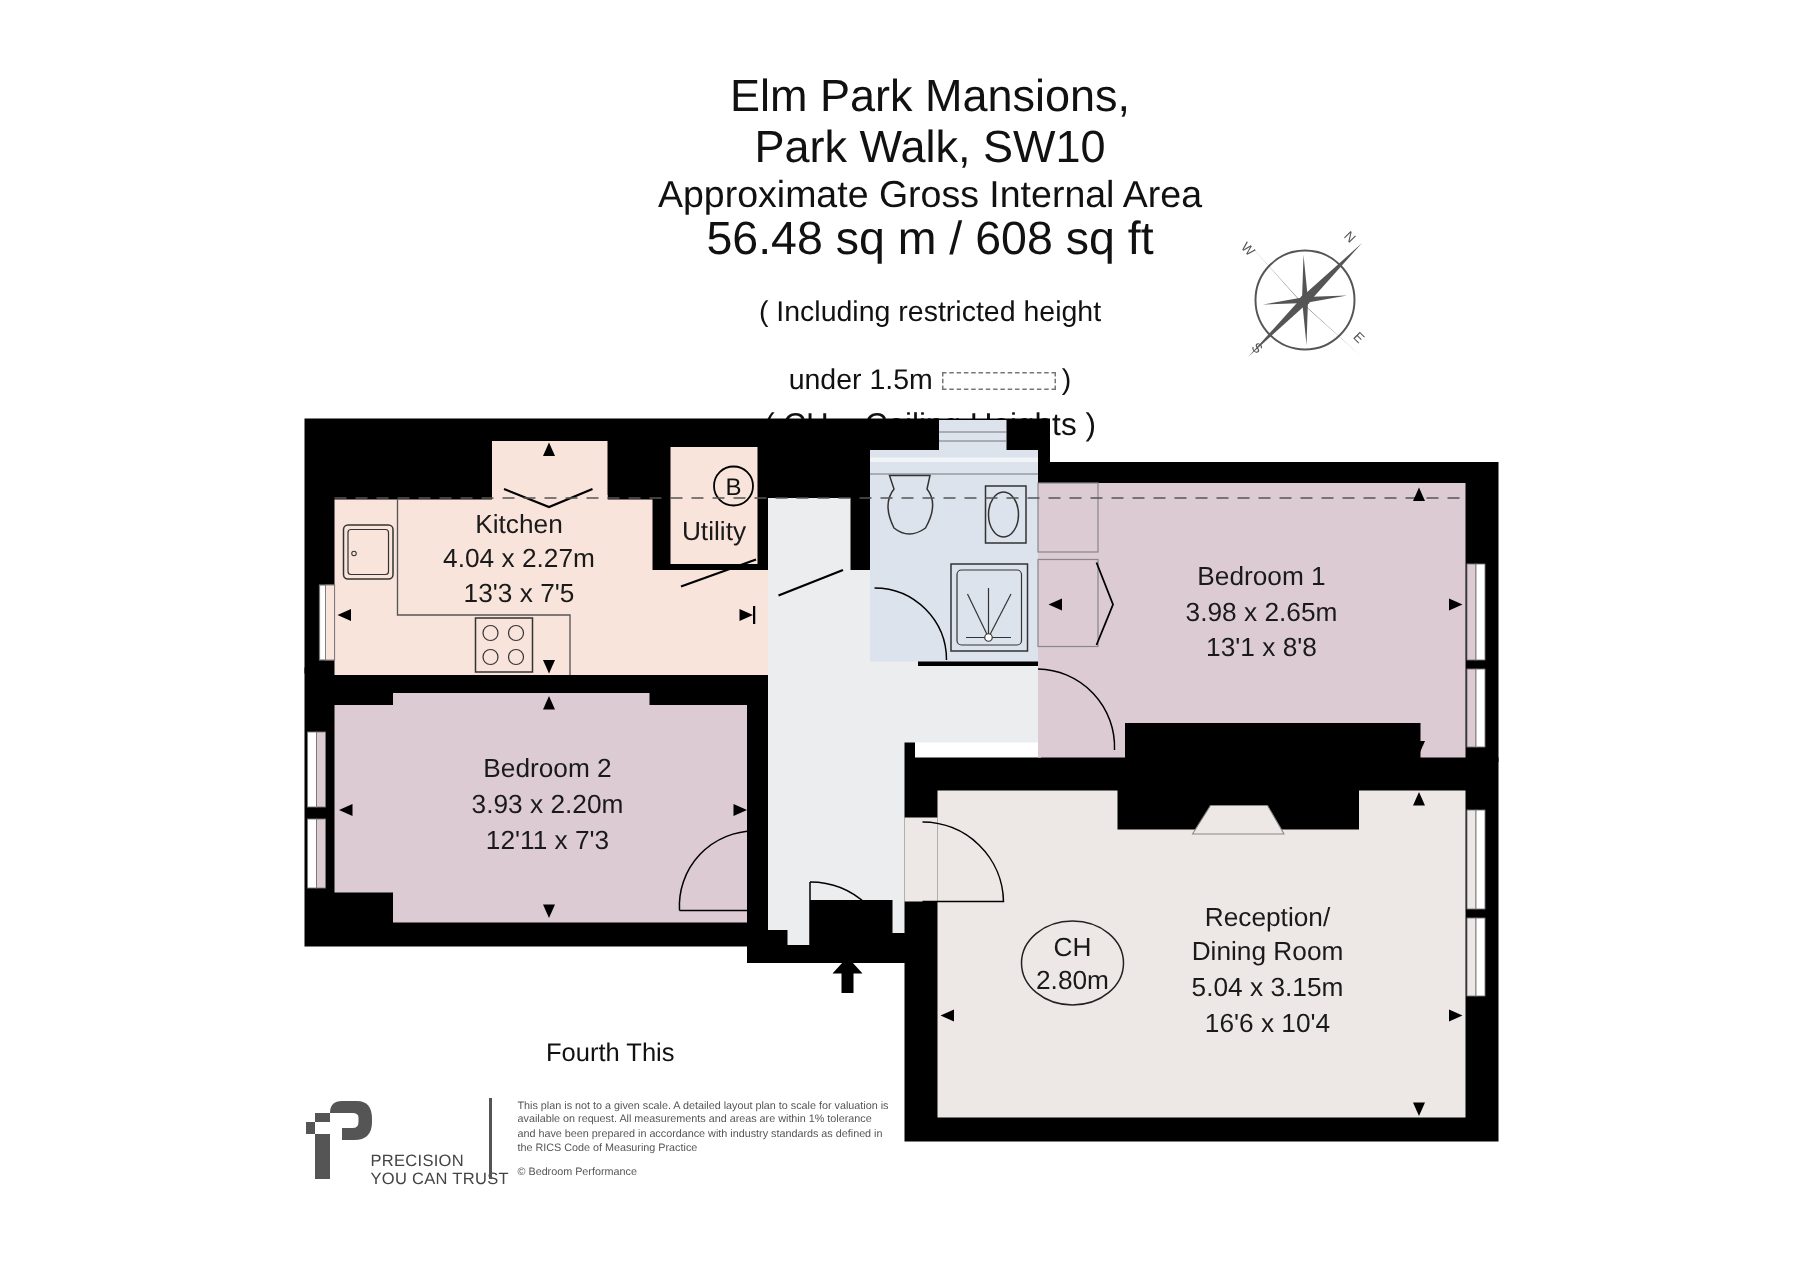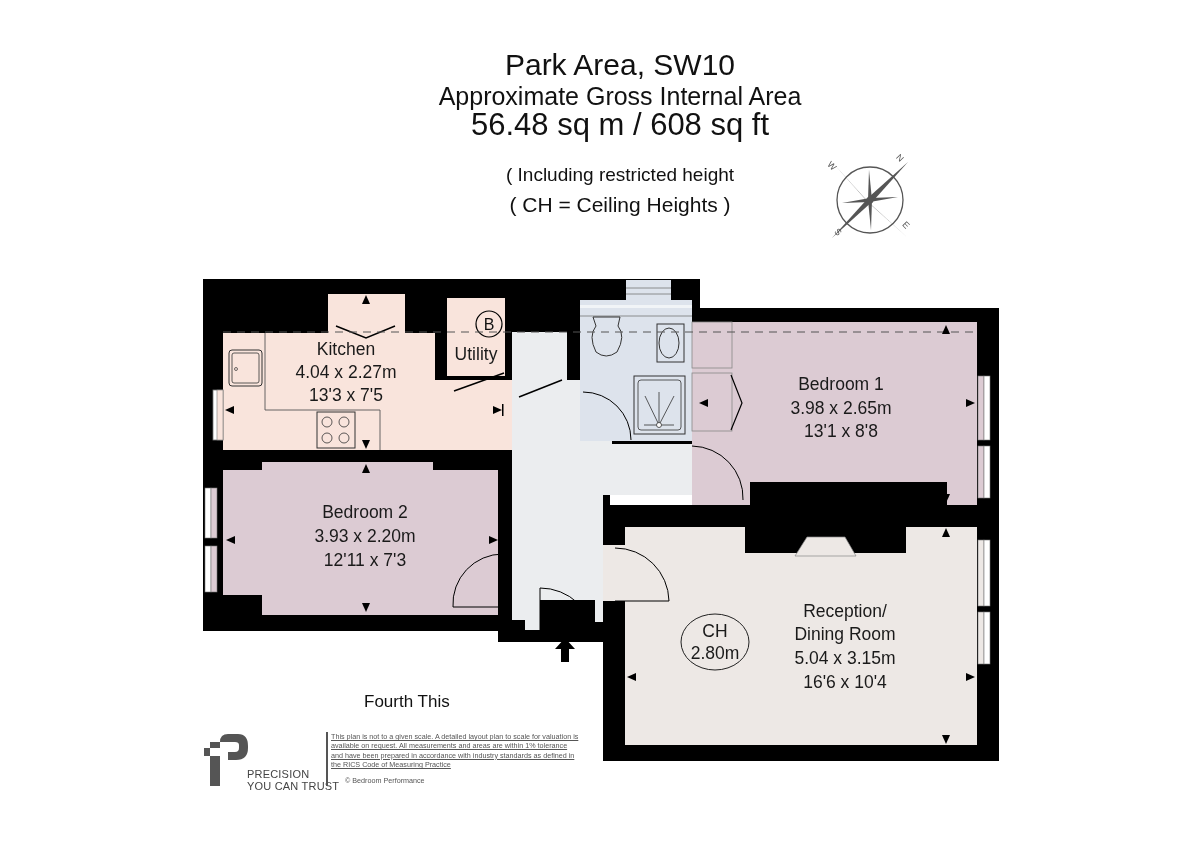--- a/index.html
+++ b/index.html
@@ -14,33 +14,35 @@
   .t5 { font-size: 21px; line-height: 24px; margin-top: 6px; }
   .restricted-box { display: inline-block; width: 74px; height: 10px; border: 1px dashed #777;
                     vertical-align: middle; margin: 0 4px 0 6px; }
   svg.plan { position: absolute; left: 0; top: 0; }
   .room-label { font-size: 17.5px; fill: #1a1a1a; text-anchor: middle; }
   .floor-label { position: absolute; left: 364px; top: 692px; font-size: 17px; }
   .logo { position: absolute; left: 200px; top: 728px; width: 130px; height: 60px; }
   .logo-text { position: absolute; left: 247px; top: 768px; font-size: 11px; line-height: 12px;
                color: #444; letter-spacing: 0.2px; }
   .logo-divider { position: absolute; left: 326px; top: 732px; width: 1.5px; height: 54px; background: #555; }
-  .disclaimer { position: absolute; left: 331px; top: 732px; width: 250px; font-size: 7.2px;
-                line-height: 9.4px; color: #555; text-decoration: underline; }
+  .disclaimer { position: absolute; left: 345px; top: 732px; width: 250px; font-size: 7.2px;
+                line-height: 9.4px; color: #555; }
   .copyright { position: absolute; left: 345px; top: 776px; font-size: 7.2px; color: #555; }
   .compass-letter { font-size: 9px; fill: #555; text-anchor: middle; }
 </style>
 </head>
 <body>
 
 <div class="header">
-  <span class="line t1">Park Area, SW10</span>
+  <span class="line t1">Elm Park Mansions,</span>
+  <span class="line t1">Park Walk, SW10</span>
   <span class="line t2">Approximate Gross Internal Area</span>
   <span class="line t3">56.48 sq m  /  608 sq ft</span>
   <span class="line t4">( Including restricted height</span>
+  <span class="line t4"><span>under 1.5m</span><span class="restricted-box"></span><span>)</span></span>
   <span class="line t5">( CH = Ceiling Heights )</span>
 </div>
 
 <svg class="plan" width="1200" height="848" viewBox="0 0 1200 848">
 
   <g transform="translate(870,200)">
     <circle r="33" fill="none" stroke="#555" stroke-width="1.3"></circle>
     <g fill="#555">
       <polygon points="0,-4 38,-38 4,0 -38,38"></polygon>
       <polygon points="-4,0 -38,-38 0,4 38,38"></polygon>

